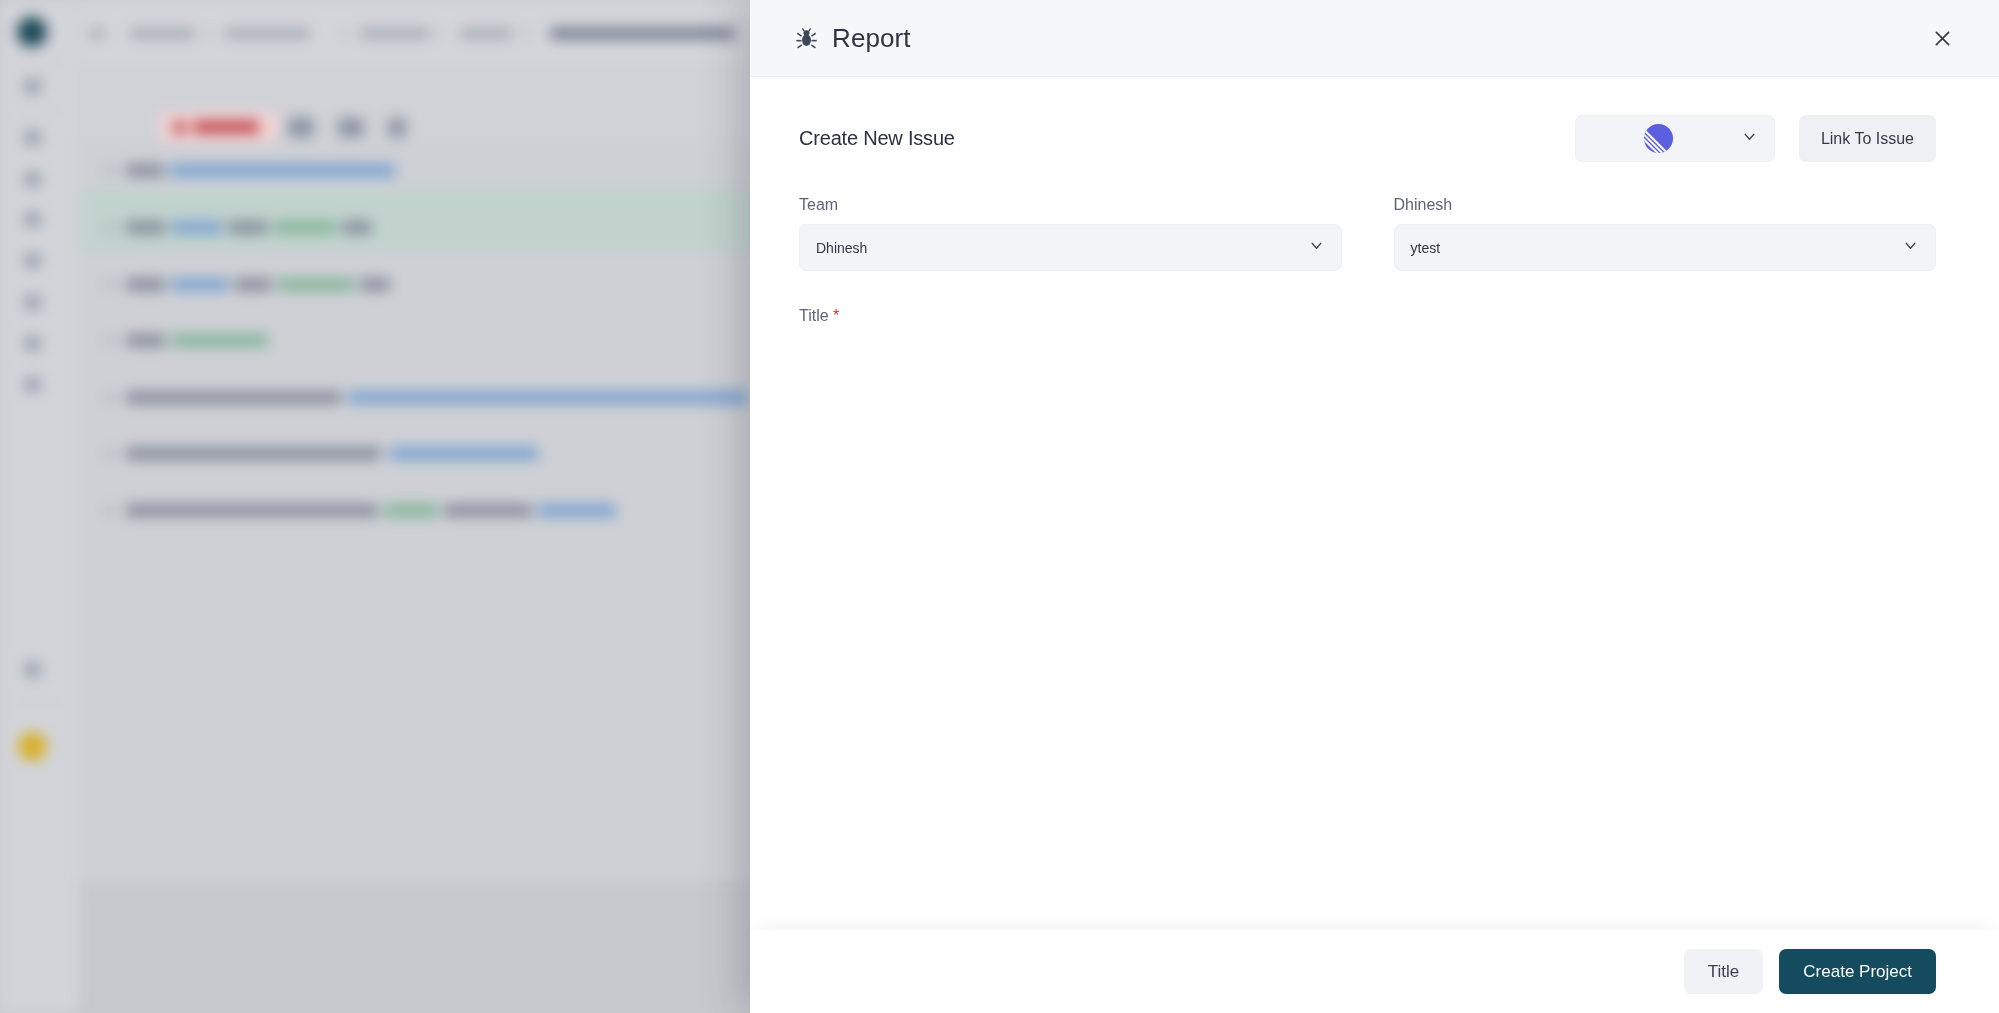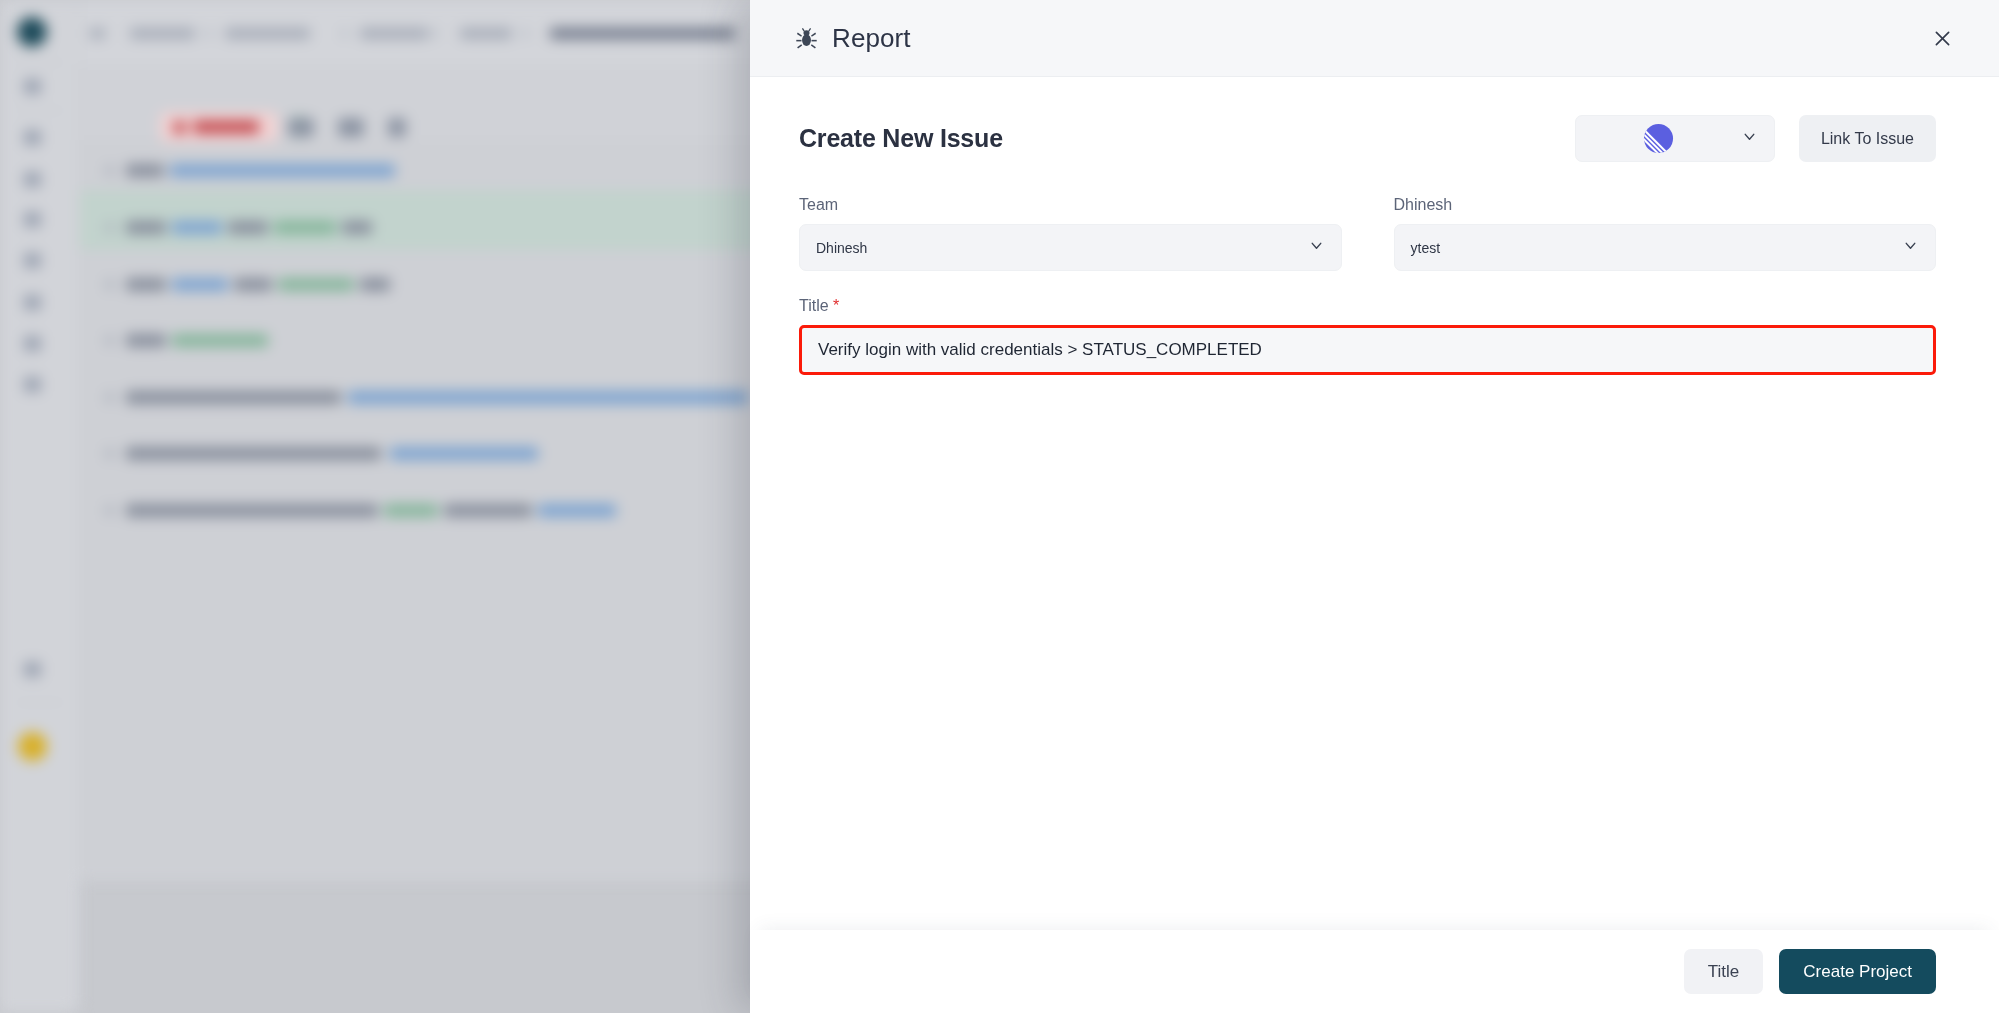--- a/index.html
+++ b/index.html
@@ -118,21 +118,21 @@
     cursor: pointer;
   }
 
   .panel-body { flex: 1 1 auto; padding: 30px 63px 0 49px; position: relative; }
 
   .section-top {
     display: flex; align-items: center; justify-content: space-between;
     margin-top: 8px;
   }
   .section-title {
-    font-size: 25px; color: #2b3141; font-weight: 700; letter-spacing: -.2px;
+    font-size: 20px; color: #2b3141; font-weight: 400; letter-spacing: -.2px;
   }
   .top-controls { display: flex; gap: 24px; }
   .provider-select {
     width: 200px; height: 47px; background: #f3f4f7;
     border: 1px solid #eef0f3; border-radius: 7px;
     display: flex; align-items: center; justify-content: space-between;
     padding: 0 16px 0 0; cursor: pointer;
   }
   .provider-logo-wrap { flex: 1; display: flex; justify-content: center; }
   .linear-logo { width: 31px; height: 31px; display: block; }
@@ -151,21 +151,21 @@
   }
   .req { color: #e02d2d; font-size: 16px; }
   .select-box {
     width: 100%; height: 47px; background: #f3f4f7;
     border: 1px solid #eef0f3; border-radius: 7px;
     display: flex; align-items: center; justify-content: space-between;
     padding: 0 16px; cursor: pointer;
   }
   .select-value { font-size: 14px; color: #2f3646; }
 
-  .block { margin-top: 26px; }
+  .block { margin-top: 36px; }
   .text-input {
     width: 100%; height: 50px;
     background: #f6f7f9;
     border: 3px solid #fb1a09;
     border-radius: 5px;
     padding: 0 16px;
     font-family: "Liberation Sans", sans-serif;
     font-size: 17px; color: #1f2633;
     outline: none;
   }
@@ -360,21 +360,20 @@
               <svg viewBox="0 0 24 24" width="17" height="17" fill="none" stroke="#3a4252" stroke-width="2" stroke-linecap="round" stroke-linejoin="round">
                 <polyline points="6 9 12 16 18 9"></polyline>
               </svg>
             </span>
           </div>
         </div>
       </div>
 
       <div class="block">
         <label class="field-label"><span>Title</span> <span class="req">*</span></label>
-        <input class="text-input" type="text" value="Verify login with valid credentials &gt; STATUS_COMPLETED" style="">
       </div>
 
 
     </div>
 
     <div class="panel-footer">
       <button class="btn-cancel">Title</button>
       <button class="btn-create">Create Project</button>
     </div>
 

